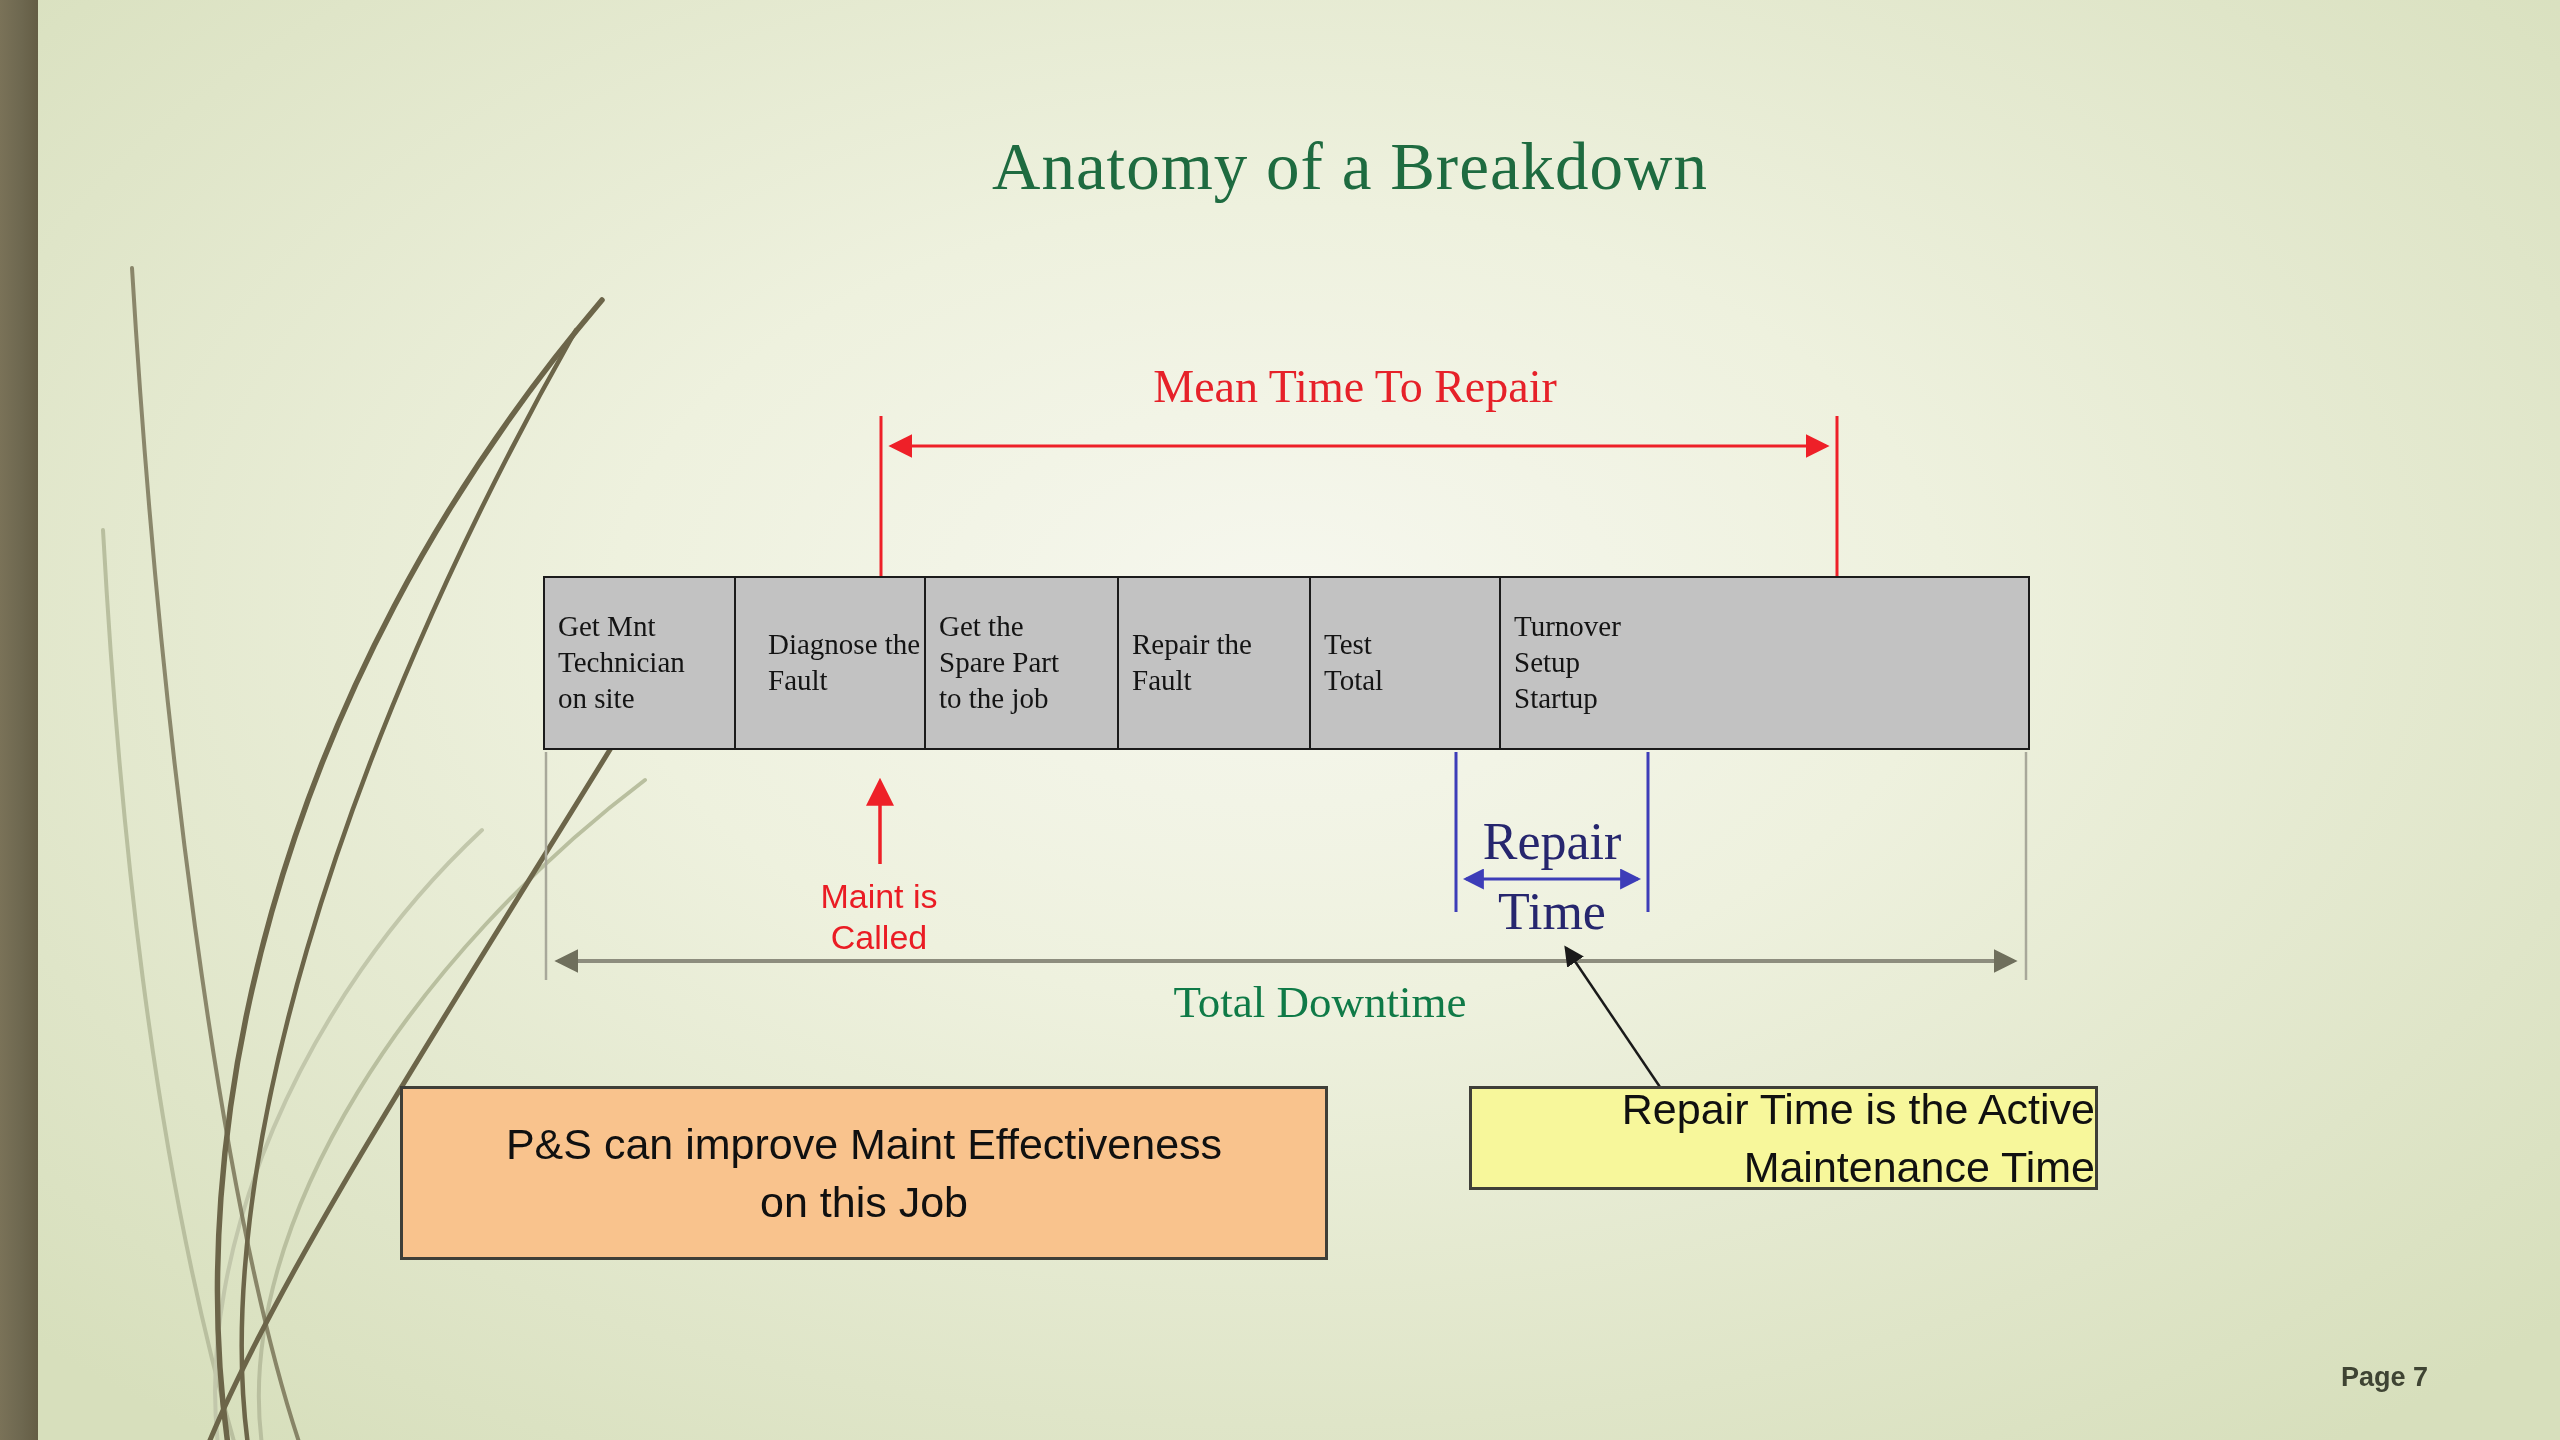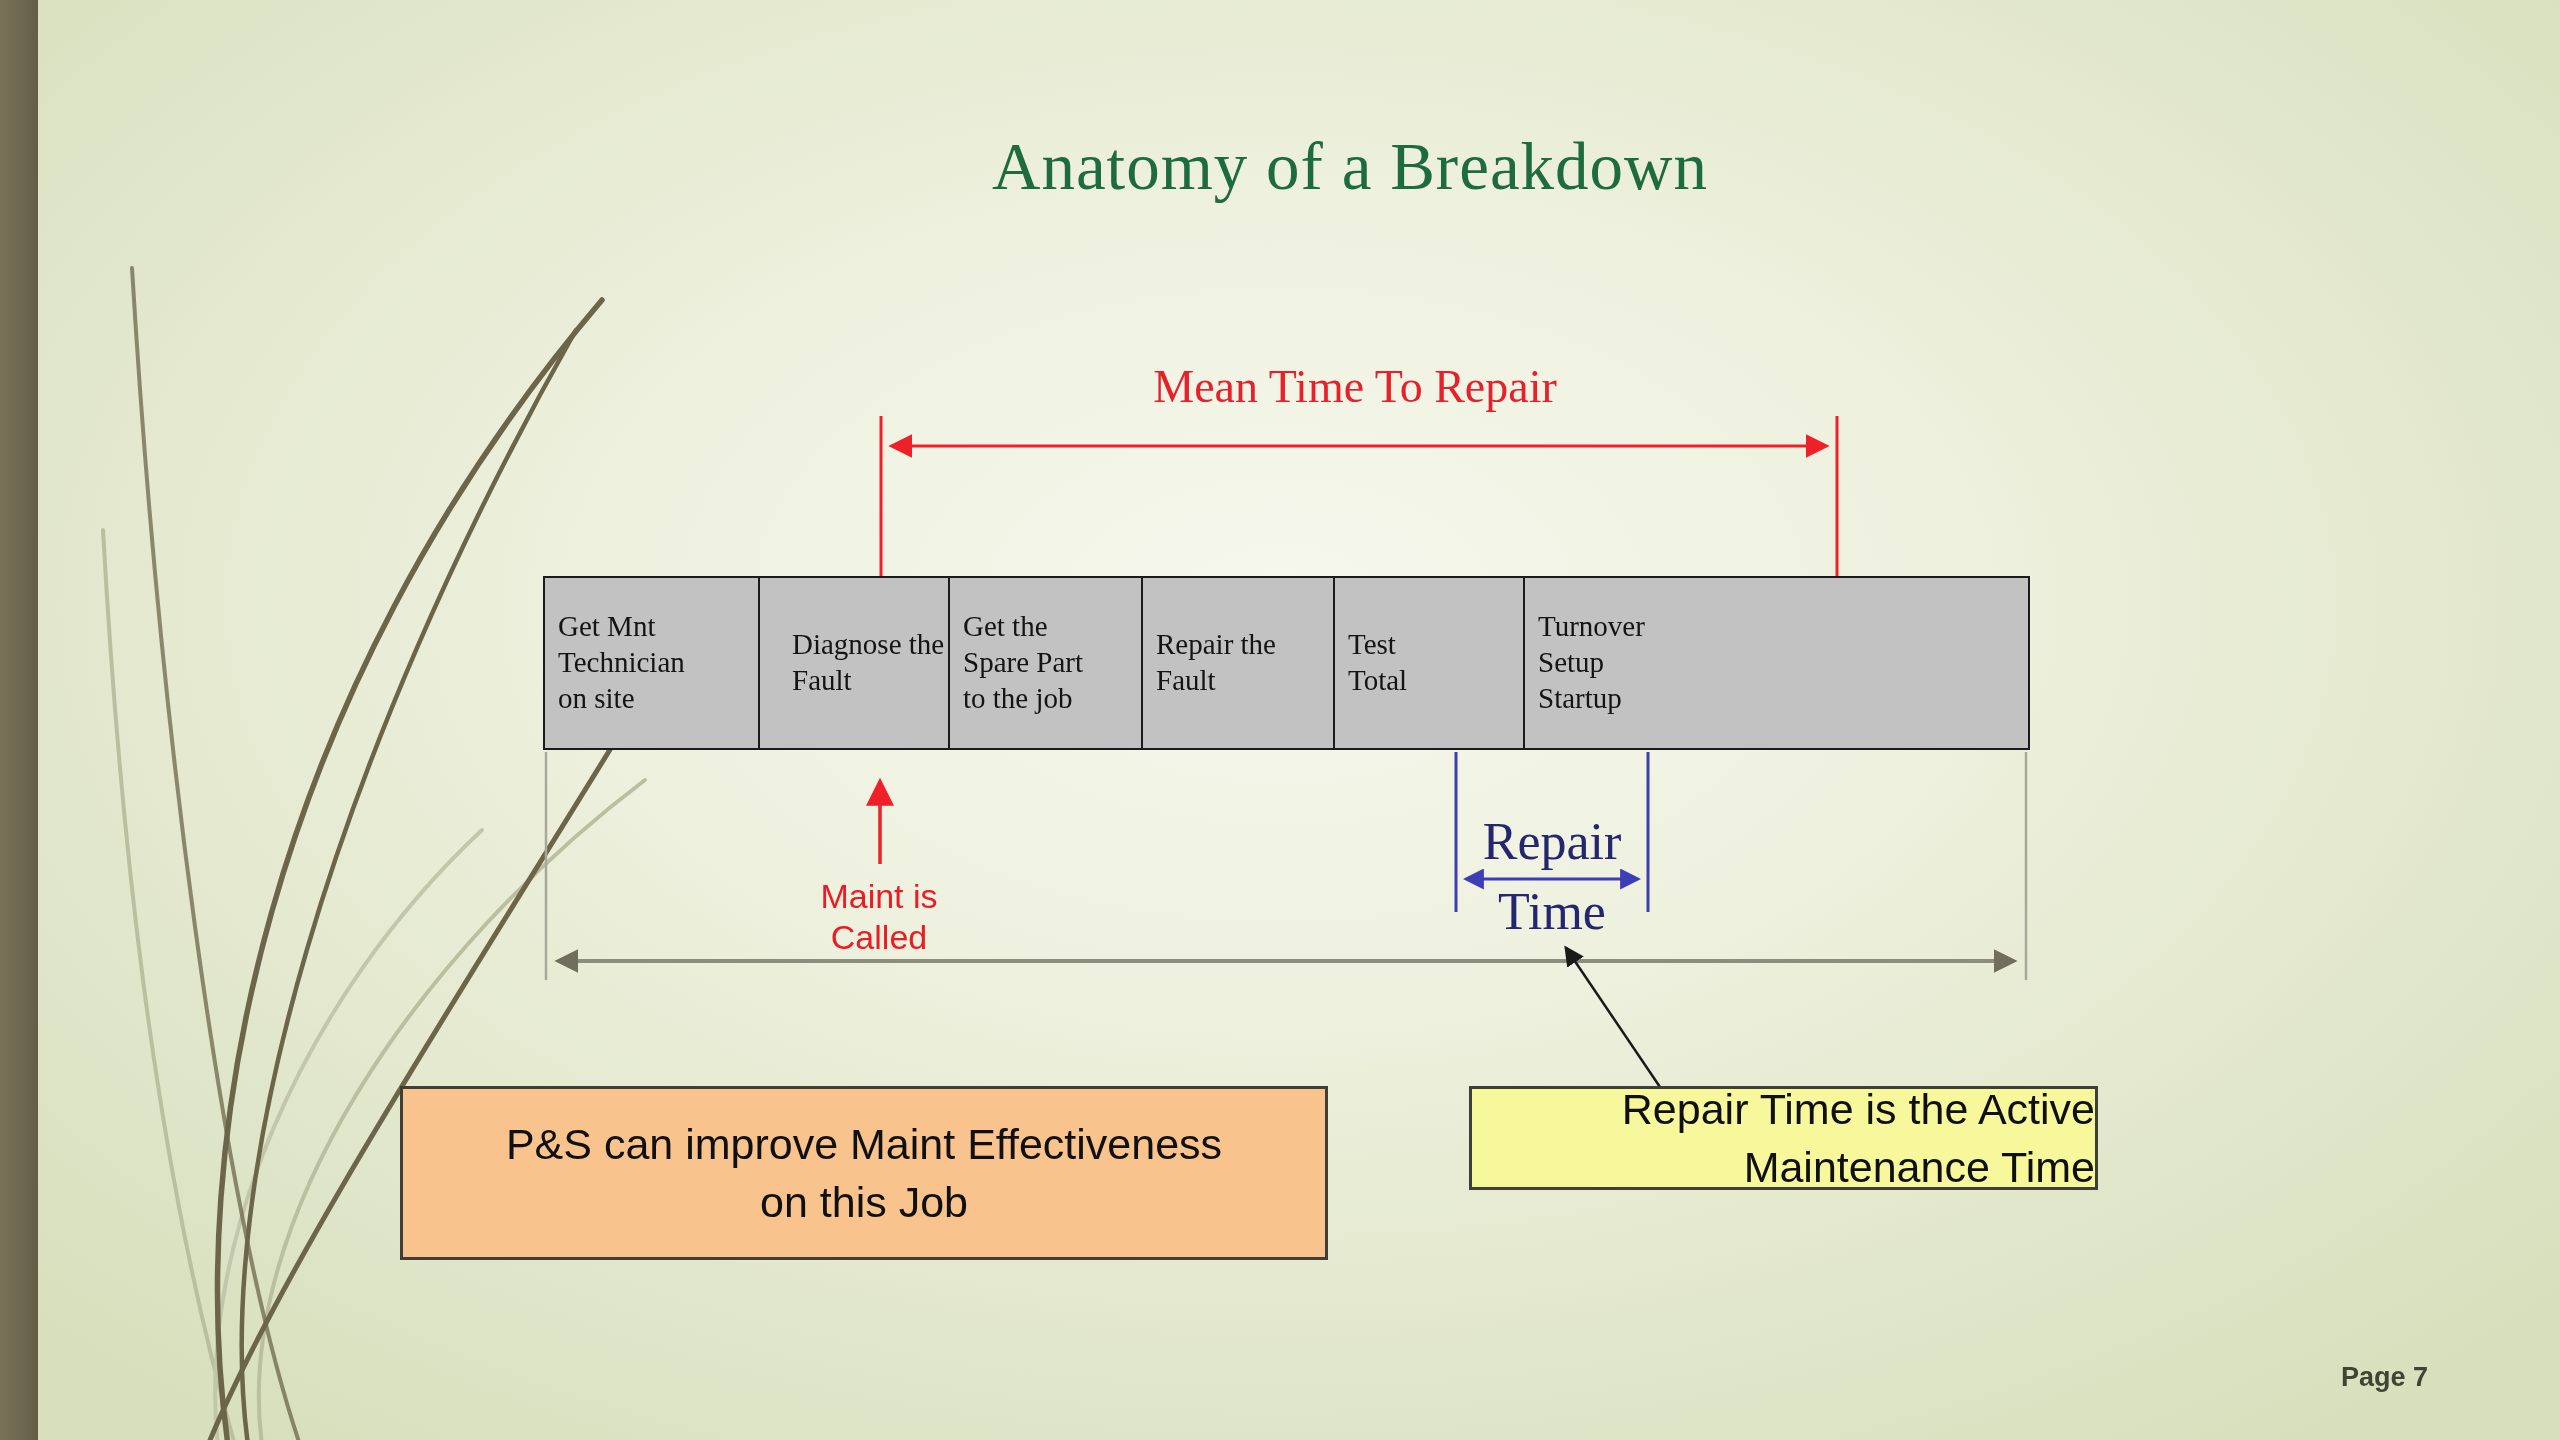--- a/index.html
+++ b/index.html
@@ -19,21 +19,21 @@
 
   .mttr-label{position:absolute;left:1355px;top:360px;transform:translateX(-50%);
     font-size:46px;color:#e62129;white-space:nowrap;}
 
   .stages{position:absolute;left:543px;top:576px;width:1487px;height:174px;
     display:flex;background:#c2c2c2;border:2px solid #1b1b1b;box-sizing:border-box;}
   .stage{border-right:2px solid #1b1b1b;box-sizing:border-box;
     display:flex;align-items:center;padding-left:13px;padding-right:2px;}
   .stage:last-child{border-right:none;}
   .stage span{font-size:29px;line-height:1.24;color:#141414;white-space:pre-line;display:block;}
-  .st-0{width:338px;} .st-1{width:215px;} .st-2{width:190px;padding-left:32px;} .st-3{width:193px;}
+  .st-0{width:338px;} .st-1{width:191px;} .st-2{width:190px;padding-left:32px;} .st-3{width:193px;}
   .st-4{width:192px;} .st-5{width:190px;} .st-6{flex:1;}
 
   .maint-label{position:absolute;left:879px;top:876px;transform:translateX(-50%);
     font-family:"Liberation Sans","DejaVu Sans",sans-serif;font-weight:normal;
     font-size:34px;line-height:1.2;color:#ea1c24;text-align:center;white-space:pre-line;}
 
   .repair-w1{position:absolute;left:1552px;top:812px;transform:translateX(-50%);
     font-size:52px;color:#26266e;white-space:nowrap;}
   .repair-w2{position:absolute;left:1552px;top:882px;transform:translateX(-50%);
     font-size:52px;color:#26266e;white-space:nowrap;}
@@ -149,20 +149,21 @@
 Startup</span>
     </div>
   </div>
 
   <div class="maint-label">Maint is
 Called</div>
 
   <div class="repair-w1">Repair</div>
   <div class="repair-w2">Time</div>
 
+  <div class="downtime-label">Total Downtime</div>
 
   <div class="callout callout-improve">
     <span>P&amp;S can improve Maint Effectiveness
 on this Job</span>
   </div>
 
   <div class="callout callout-note">
     <span>Repair Time is the Active
 Maintenance Time</span>
   </div>

